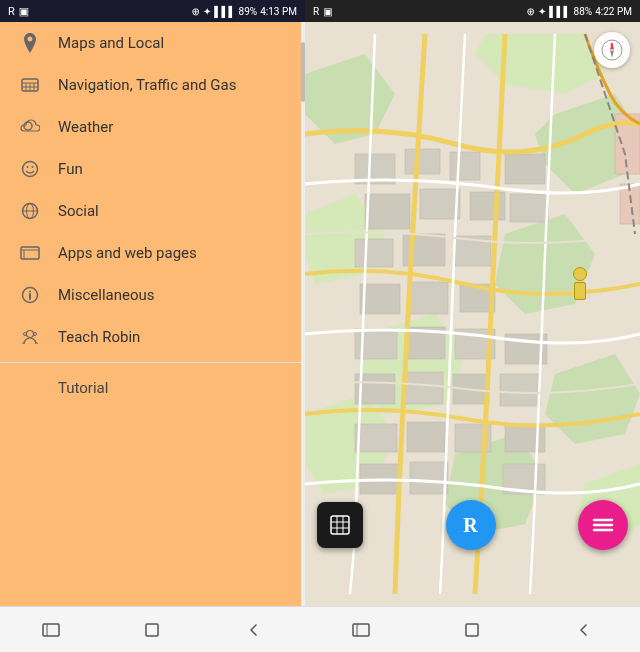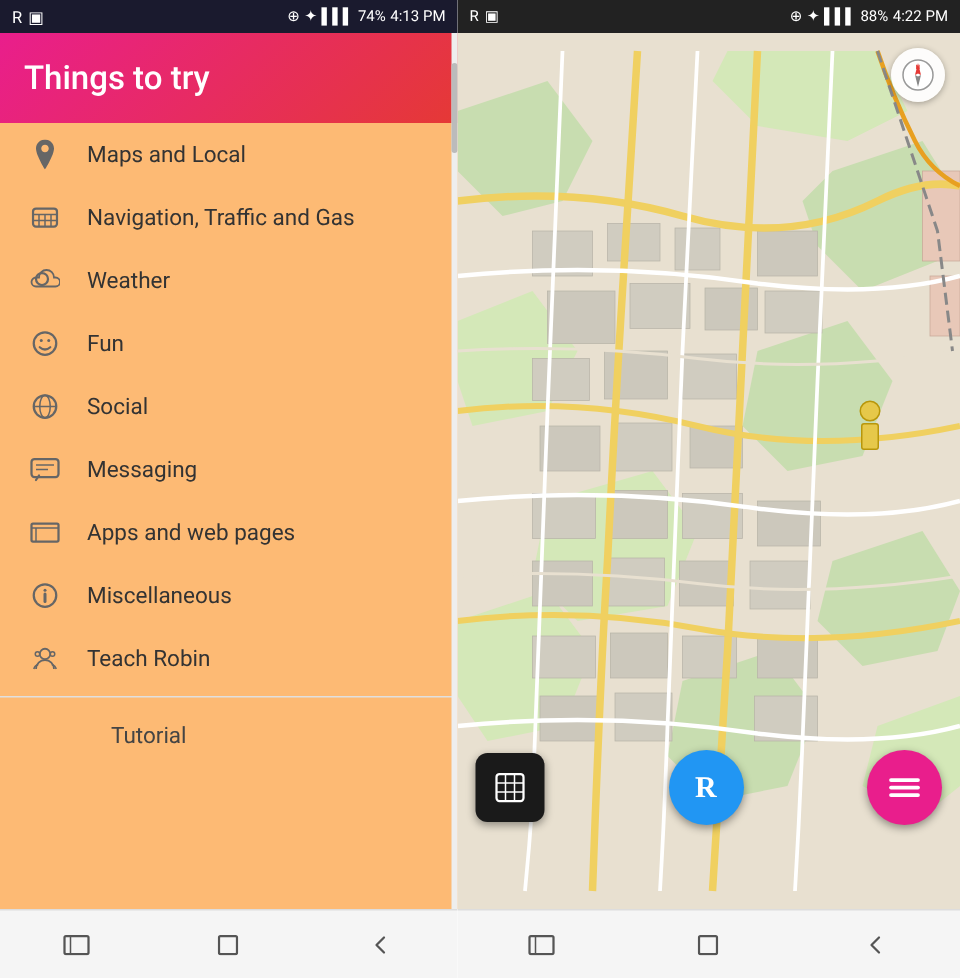--- a/index.html
+++ b/index.html
@@ -84,21 +84,21 @@
     .divider {
       height: 1px;
       background: #e0e0e0;
       margin: 4px 0;
     }
 
     
     .submenu-item {
       display: flex;
       align-items: center;
-      padding: 12px 16px 12px 74px;
+      padding: 12px 16px 12px 58px;
       cursor: pointer;
     }
     .submenu-label {
       font-size: 15px;
       color: #444;
     }
 
     
     .bottom-nav {
       height: 46px;
@@ -283,28 +283,25 @@
 
   <div class="status-bar">
     <div class="status-bar-left">
       <span>R</span>
       <span>▣</span>
     </div>
     <div class="status-bar-right">
       <span>⊕</span>
       <span>✦</span>
       <span>▌▌▌</span>
-      <span>74%</span>
+      <span>89%</span>
       <span>4:13 PM</span>
     </div>
   </div>
 
-  <div class="header">
-    <span class="header-title">Things to try</span>
-  </div>
 
   <div class="menu-list">
 
     <div class="menu-item">
       <div class="menu-icon">
         <svg width="16" height="20" viewBox="0 0 16 20" fill="none">
           <path d="M8 0C4.69 0 2 2.69 2 6c0 4.5 6 14 6 14s6-9.5 6-14c0-3.31-2.69-6-6-6zm0 8.5C6.62 8.5 5.5 7.38 5.5 6S6.62 3.5 8 3.5 10.5 4.62 10.5 6 9.38 8.5 8 8.5z" fill="#666"></path>
         </svg>
       </div>
       <span class="menu-label">Maps and Local</span>
@@ -350,31 +347,20 @@
       <div class="menu-icon">
         <svg width="18" height="18" viewBox="0 0 18 18" fill="none">
           <circle cx="9" cy="9" r="7.5" stroke="#666" stroke-width="1.5"></circle>
           <ellipse cx="9" cy="9" rx="3.5" ry="7.5" stroke="#666" stroke-width="1"></ellipse>
           <line x1="1.5" y1="9" x2="16.5" y2="9" stroke="#666" stroke-width="1"></line>
         </svg>
       </div>
       <span class="menu-label">Social</span>
     </div>
 
-    <div class="menu-item">
-      <div class="menu-icon">
-        <svg width="20" height="16" viewBox="0 0 20 16" fill="none">
-          <rect x="1" y="1" width="18" height="12" rx="2" stroke="#666" stroke-width="1.5" fill="none"></rect>
-          <path d="M4 15l2-3" stroke="#666" stroke-width="1.5" stroke-linecap="round"></path>
-          <line x1="4" y1="5" x2="16" y2="5" stroke="#666" stroke-width="1"></line>
-          <line x1="4" y1="8" x2="12" y2="8" stroke="#666" stroke-width="1"></line>
-        </svg>
-      </div>
-      <span class="menu-label">Messaging</span>
-    </div>
 
 
     <div class="menu-item">
       <div class="menu-icon">
         <svg width="20" height="14" viewBox="0 0 20 14" fill="none">
           <rect x="1" y="1" width="18" height="12" rx="1" stroke="#666" stroke-width="1.5" fill="none"></rect>
           <line x1="1" y1="4" x2="19" y2="4" stroke="#666" stroke-width="1"></line>
           <line x1="4" y1="4" x2="4" y2="13" stroke="#666" stroke-width="1"></line>
         </svg>
       </div>

